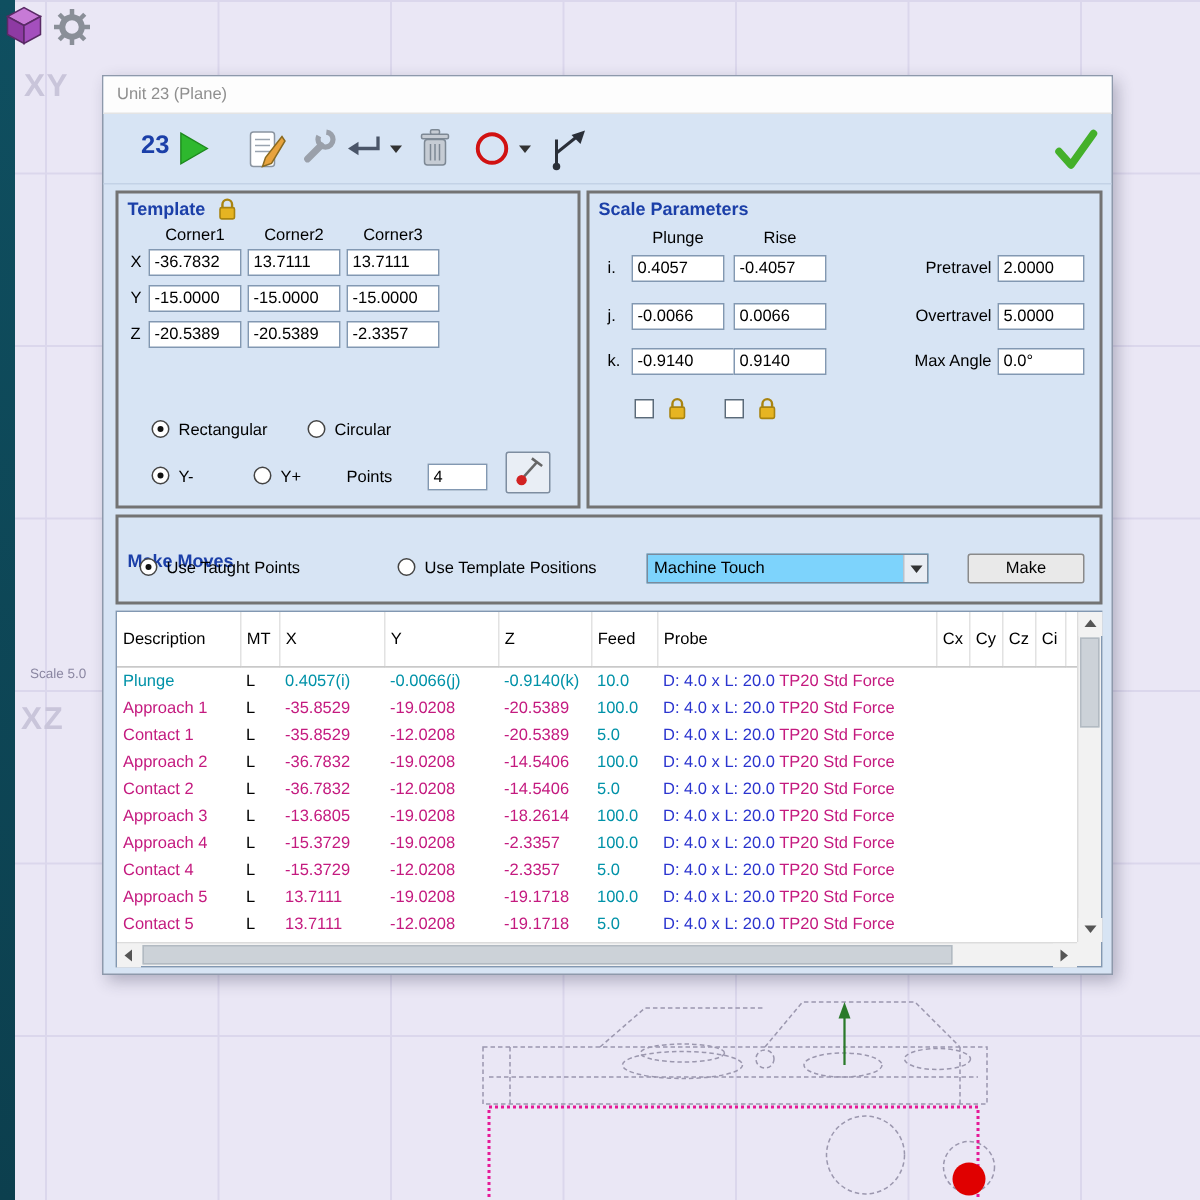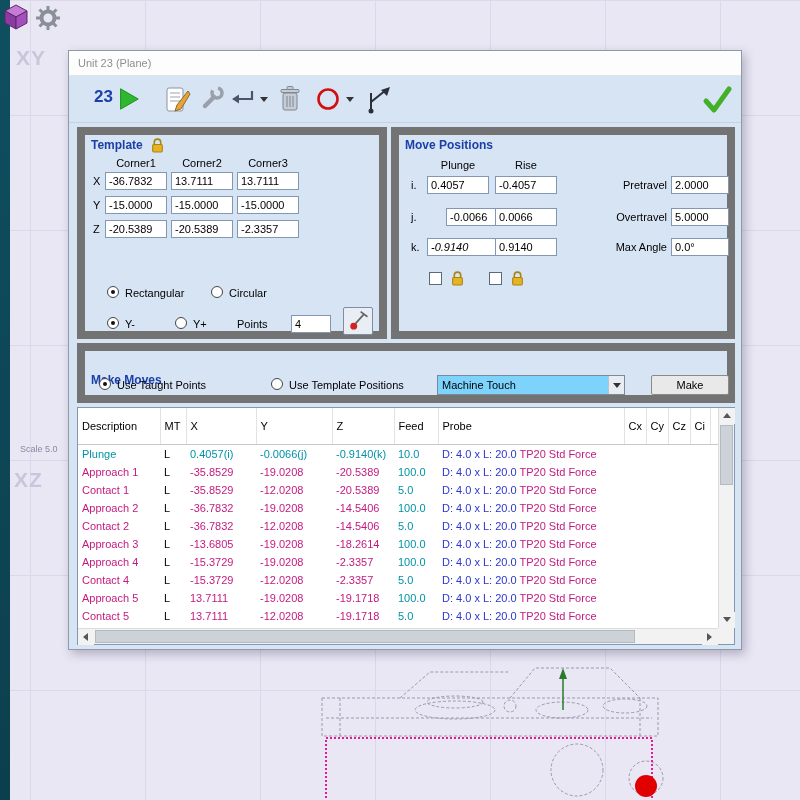--- a/index.html
+++ b/index.html
@@ -38,21 +38,21 @@
   .titlebar {
     height:25px; background:#fdfdfd; border-bottom:1px solid #e4e4e4;
     color:#8f8f8f; font-size:11px; line-height:25px; padding-left:9px;
   }
   .toolbar { position:relative; height:47px; border-bottom:1px solid #c3d2e6; }
   .tb-btn { position:absolute; display:flex; align-items:center; justify-content:center; cursor:pointer; }
   .unit-number { position:absolute; left:25px; top:11px; color:#1b3fa8; font-weight:bold; font-size:17px; }
   .dd-arrow { position:absolute; width:0; height:0; border-left:4px solid transparent; border-right:4px solid transparent; border-top:5px solid #333; cursor:pointer; }
 
   
-  .panel { position:absolute; border:8px solid #737373; background:#d7e4f4; }
+  .panel { position:absolute; border:2px solid #737373; background:#d7e4f4; }
   .panel-title { position:absolute; color:#1b3fa8; font-weight:bold; font-size:12px; }
   .p-template { left:8px; top:76px; width:310px; height:212px; }
   .p-moveparams { left:322px; top:76px; width:344px; height:212px; }
   .p-makemoves { left:8px; top:292px; width:658px; height:60px; }
 
   .flabel { position:absolute; font-size:11px; color:#000; }
   .tbox {
     position:absolute; height:18px; background:#fff;
     border:1px solid #8298b2; font-size:11px; padding:0 3px;
     font-family:inherit; color:#000;
@@ -272,35 +272,35 @@
     <div class="small-btn" style="left:258px; top:172px; width:30px; height:28px;">
       <svg width="26" height="24" viewBox="0 0 30 28">
         <line x1="18" y1="3" x2="26" y2="9" stroke="#666" stroke-width="2"></line>
         <line x1="22" y1="6" x2="12" y2="17" stroke="#666" stroke-width="2"></line>
         <circle cx="10" cy="20" r="4" fill="#d22222"></circle>
       </svg>
     </div>
   </div>
 
   <div class="panel p-moveparams">
-    <span class="panel-title" style="left:6px; top:3px;">Move Positions</span>
+    <span class="panel-title" style="left:6px; top:3px;">Scale Parameters</span>
 
     <span class="flabel" style="left:28px; top:24px; width:62px; text-align:center;">Plunge</span>
     <span class="flabel" style="left:96px; top:24px; width:62px; text-align:center;">Rise</span>
 
     <span class="flabel" style="left:12px; top:44px;">i.</span>
     <input class="tbox" style="left: 28px; top: 41px; width: 62px;" value="0.4057">
     <input class="tbox" style="left: 96px; top: 41px; width: 62px;" value="-0.4057">
 
     <span class="flabel" style="left:12px; top:76px;">j.</span>
-    <input class="tbox" style="left: 28px; top: 73px; width: 62px; margin-left: 19px;" value="-0.0066">
+    <input class="tbox" style="left: 28px; top: 73px; width: 62px;" value="-0.0066">
     <input class="tbox" style="left: 96px; top: 73px; width: 62px;" value="0.0066">
 
     <span class="flabel" style="left:12px; top:106px;">k.</span>
-    <input class="tbox" style="left: 28px; top: 103px; width: 72px; font-style: italic;" value="-0.9140">
+    <input class="tbox" style="left: 28px; top: 103px; width: 72px;" value="-0.9140">
     <input class="tbox" style="left: 96px; top: 103px; width: 62px;" value="0.9140">
 
     <span class="flabel" style="left:150px; top:44px; width:118px; text-align:right;">Pretravel</span>
     <input class="tbox" style="left: 272px; top: 41px; width: 58px;" value="2.0000">
     <span class="flabel" style="left:150px; top:76px; width:118px; text-align:right;">Overtravel</span>
     <input class="tbox" style="left: 272px; top: 73px; width: 58px;" value="5.0000">
     <span class="flabel" style="left:150px; top:106px; width:118px; text-align:right;">Max Angle</span>
     <input class="tbox" style="left: 272px; top: 103px; width: 58px;" value="0.0°">
 
     <span class="checkbox" style="left:30px; top:137px;"></span>

